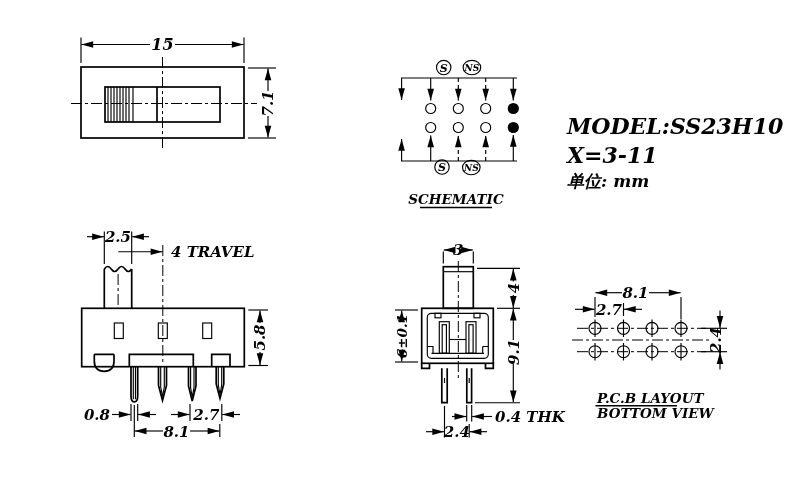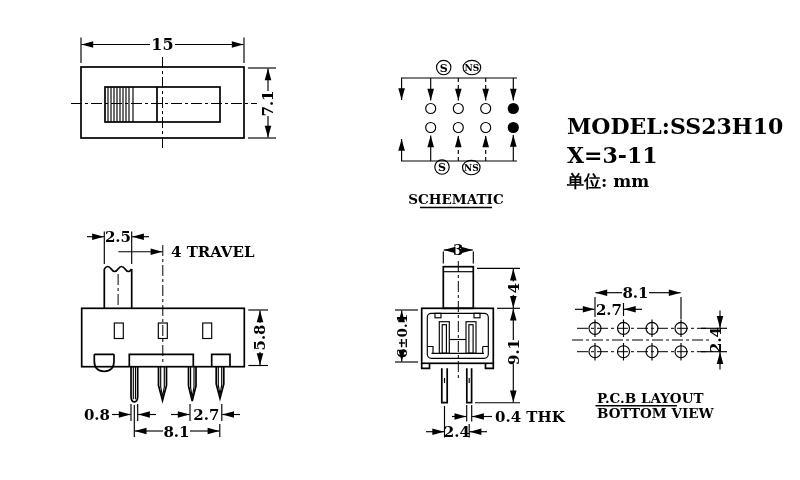--- a/index.html
+++ b/index.html
@@ -1,17 +1,17 @@
 <!DOCTYPE html>
 <html><head>
 <meta charset="utf-8">
 <style>
   html,body{margin:0;padding:0;background:#ffffff;}
   .stage{position:relative;width:800px;height:480px;background:#ffffff;overflow:hidden;
-         font-family:"DejaVu Serif","Liberation Serif",serif;}
+         font-family:"DejaVu Serif","Liberation Serif",serif;font-style:italic;}
   svg text{font-family:"DejaVu Serif","Liberation Serif",serif;font-weight:bold;fill:#000;}
   .outline{fill:none;stroke:#000;stroke-width:1.7;}
   .thin{fill:none;stroke:#000;stroke-width:1.15;}
   .dim{fill:none;stroke:#000;stroke-width:1.15;}
   .cl{fill:none;stroke:#000;stroke-width:1;stroke-dasharray:11 3 3 3;}
   .hid{stroke-dasharray:4 3;}
   .t15{font-size:16px;}
   .t14{font-size:15px;}
   .t13{font-size:13.5px;}
   .t11{font-size:11px;}

